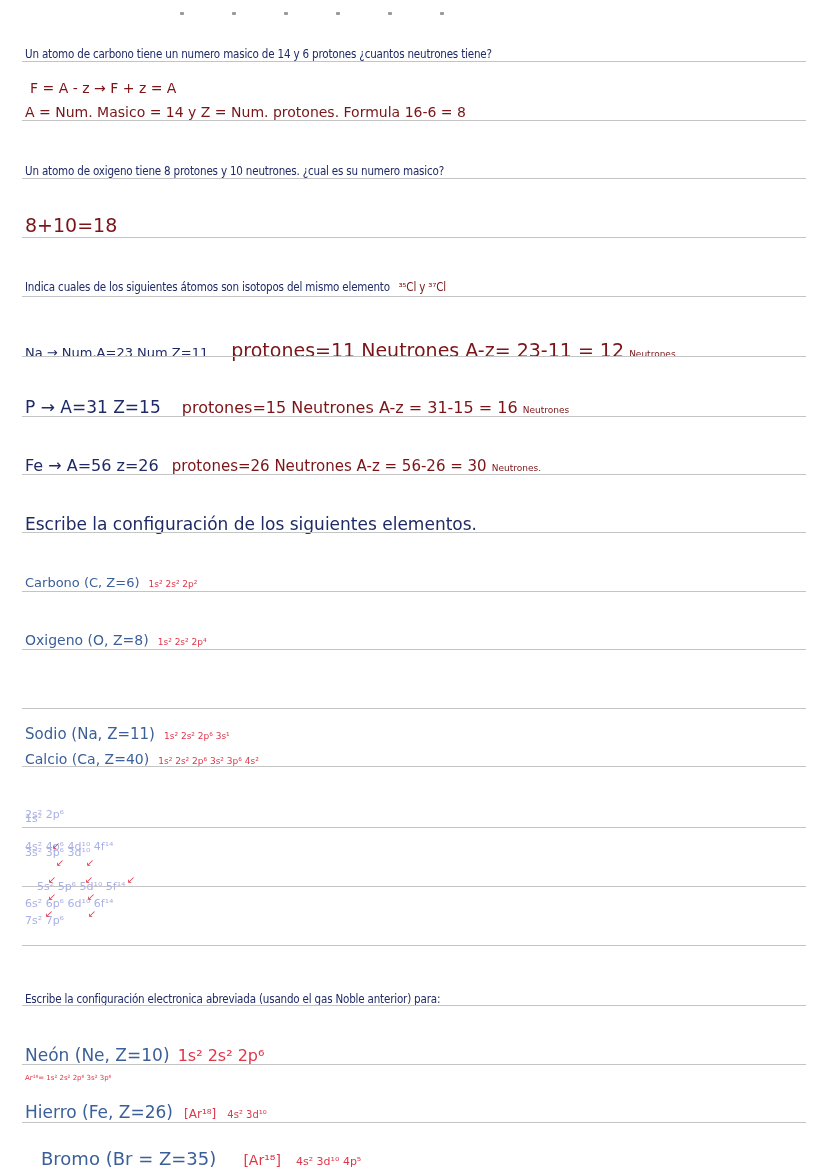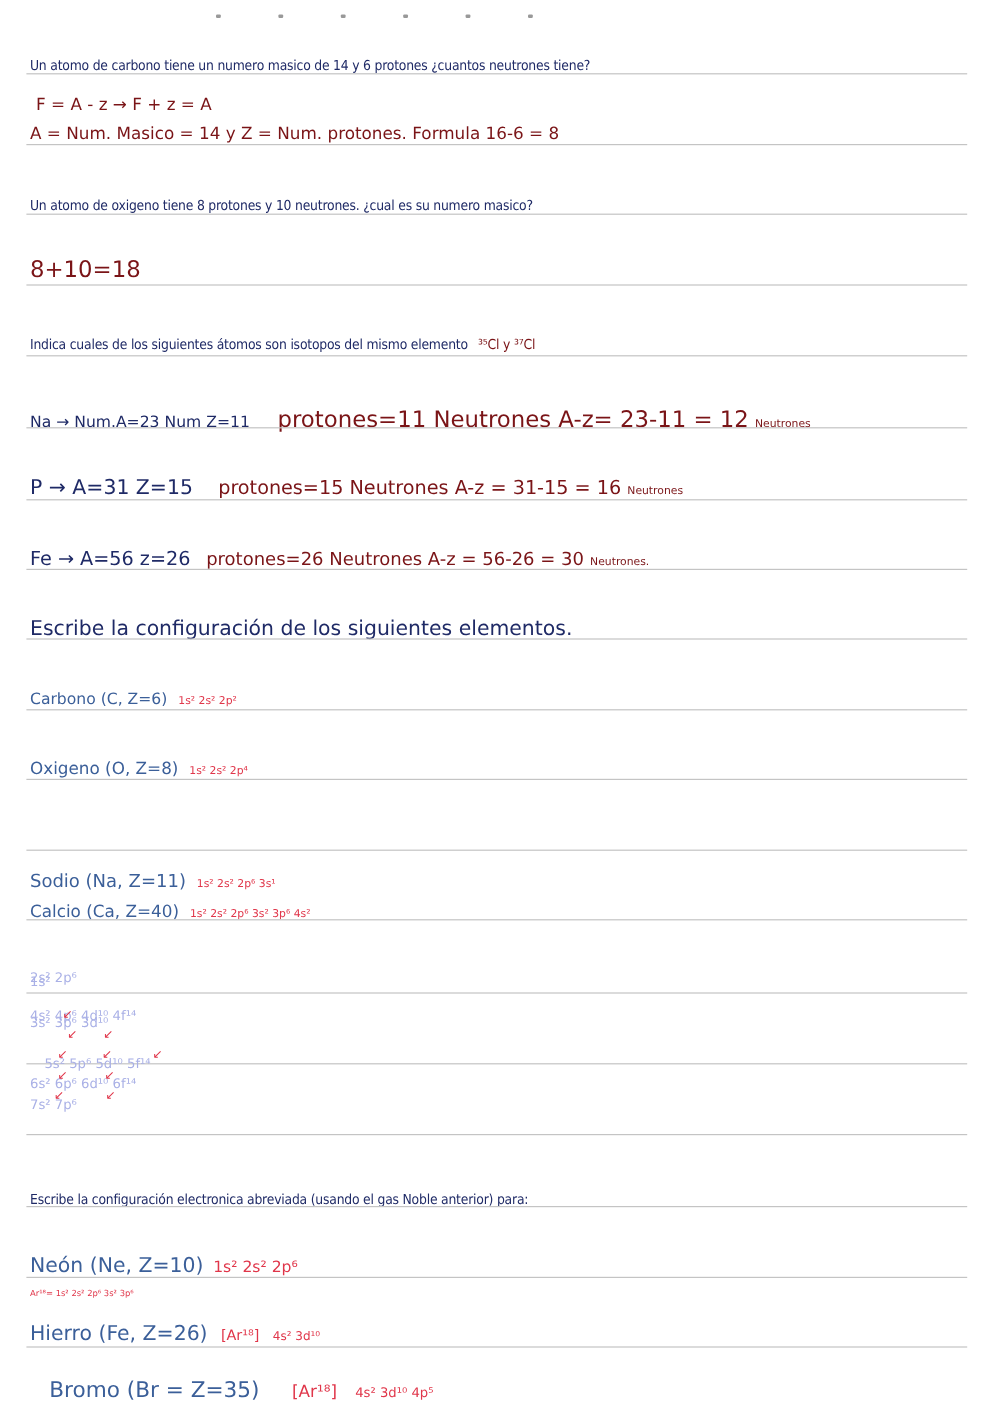--- a/index.html
+++ b/index.html
@@ -109,21 +109,21 @@
   <span class="arrow" style="left:87px;top:891px;">↙</span>
   <span class="arrow" style="left:45px;top:908px;">↙</span>
   <span class="arrow" style="left:88px;top:908px;">↙</span>
 </div>
 
 <div class="line navy q" style="top:992px;">Escribe la configuración electronica abreviada (usando el gas Noble anterior) para:</div>
 <div class="rule" style="top:1005px;"></div>
 
 <div class="line" style="top:1045px;">
   <span class="blue" style="font-size:17px;">Neón (Ne, Z=10)</span>
-  <span class="red" style="font-size:13px;margin-left:3px;">1s² 2s² 2p⁶</span>
+  <span class="red" style="font-size:16px;margin-left:3px;">1s² 2s² 2p⁶</span>
 </div>
 <div class="rule" style="top:1064px;"></div>
 <div class="line red" style="top:1074px;font-size:7px;">Ar¹⁸= 1s² 2s² 2p⁶ 3s² 3p⁶</div>
 
 <div class="line" style="top:1102px;">
   <span class="blue" style="font-size:17px;">Hierro (Fe, Z=26)</span>
   <span class="red" style="font-size:12px;margin-left:6px;">[Ar¹⁸]</span>
   <span class="red" style="font-size:10px;margin-left:6px;">4s² 3d¹⁰</span>
 </div>
 <div class="rule" style="top:1122px;"></div>

